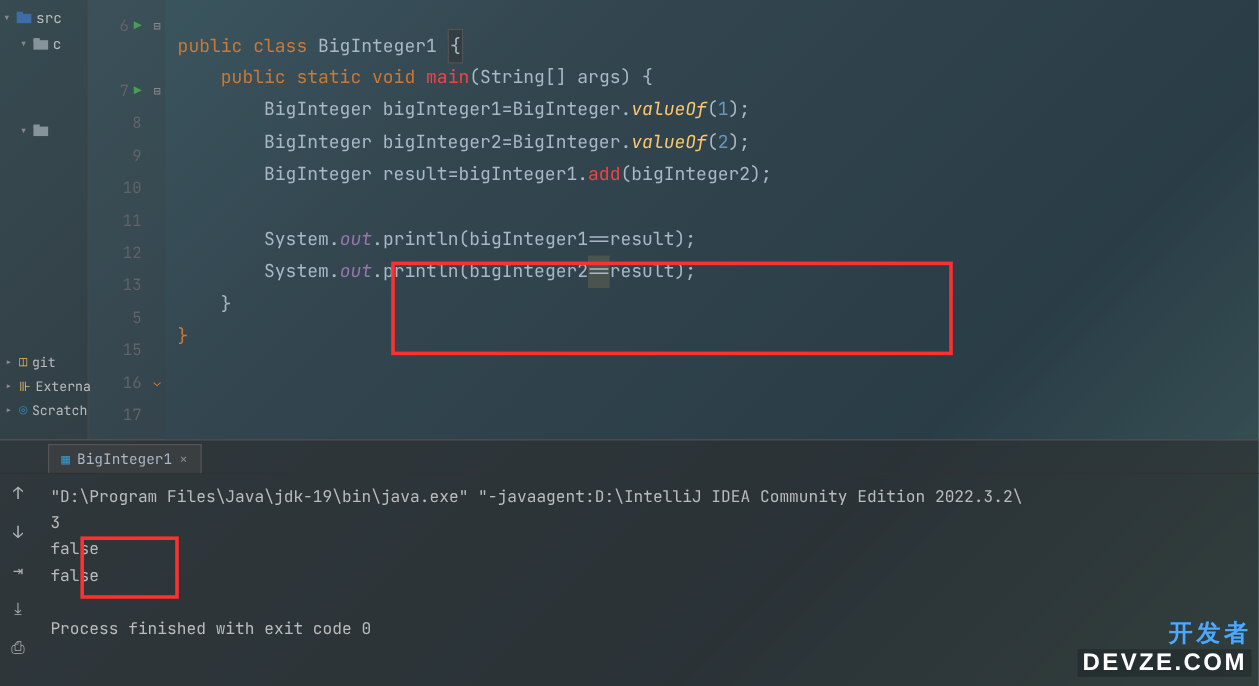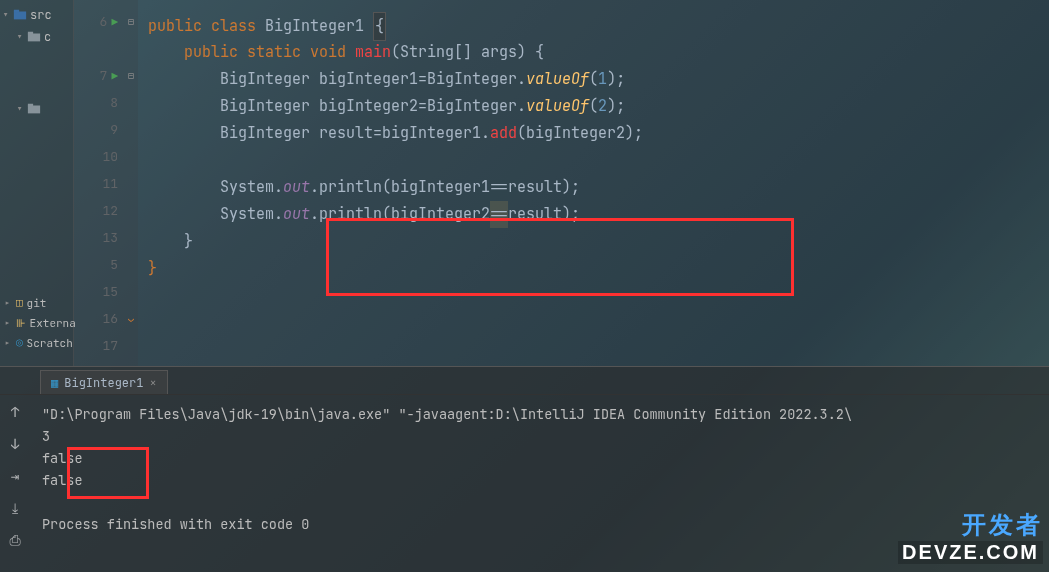--- a/index.html
+++ b/index.html
@@ -28,21 +28,21 @@
 }
 .gutter-row { height:27px; display:flex; align-items:center; justify-content:flex-end; padding-right:6px; gap:4px; }
 .line-num { color:#606366; font-size:13px; }
 .run-icon { color:#499c54; font-size:11px; }
 .fold-gutter {
   width:14px; background:rgba(49,51,53,0.55);
   display:flex; flex-direction:column; padding-top:8px;
 }
 .fold-mark { height:27px; display:flex; align-items:center; justify-content:center; color:#888; font-size:10px; }
 .editor {
-  flex:1; background:rgba(43,43,43,0.4); padding-top:12px; position:relative;
+  flex:1; background:rgba(43,43,43,0.4); padding-top:24px; position:relative;
   font-size:15px; line-height:27px;
 }
 .code-line { height:27px; padding-left:10px; white-space:pre; }
 .kw { color:#cc7832; }
 .cls { color:#a9b7c6; }
 .mth { color:#ef4444; }
 .num { color:#6897bb; }
 .field { color:#9876aa; font-style:italic; }
 .static { color:#ffc66d; font-style:italic; }
 .comment { color:#808080; }
@@ -79,21 +79,21 @@
 }
 .console .line { white-space:pre; }
 .false-box {
   position:absolute; border:3px solid #ff3030;
   left:37px; top:52px; width:82px; height:52px; pointer-events:none;
 }
 .watermark {
   position:absolute; right:6px; bottom:8px; text-align:right;
   font-family:sans-serif;
 }
-.wm1 { color:#4aa8ff; font-size:24px; font-weight:bold; letter-spacing:3px; }
+.wm1 { color:#4aa8ff; font-size:20px; font-weight:bold; letter-spacing:3px; }
 .wm2 { color:#fff; font-size:20px; font-weight:bold; letter-spacing:2px; background:rgba(0,0,0,.2); padding:0 4px; }
 .bottom-left-icons {
   position:absolute; left:4px; top:296px; display:flex; flex-direction:column; gap:6px;
 }
 .bl-item { display:flex; align-items:center; gap:4px; font-size:11px; color:#bbb; }
 .git-branch-icon { color:#e8bf6a; }
 .ext-icon { color:#e8bf6a; }
 .scratch-icon { color:#3592c4; }
 </style>
 </head>

